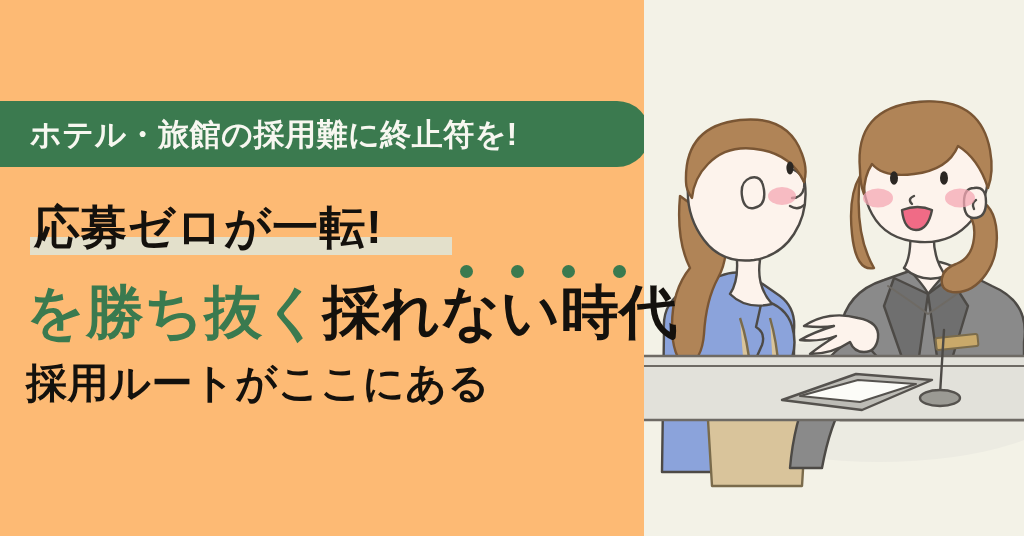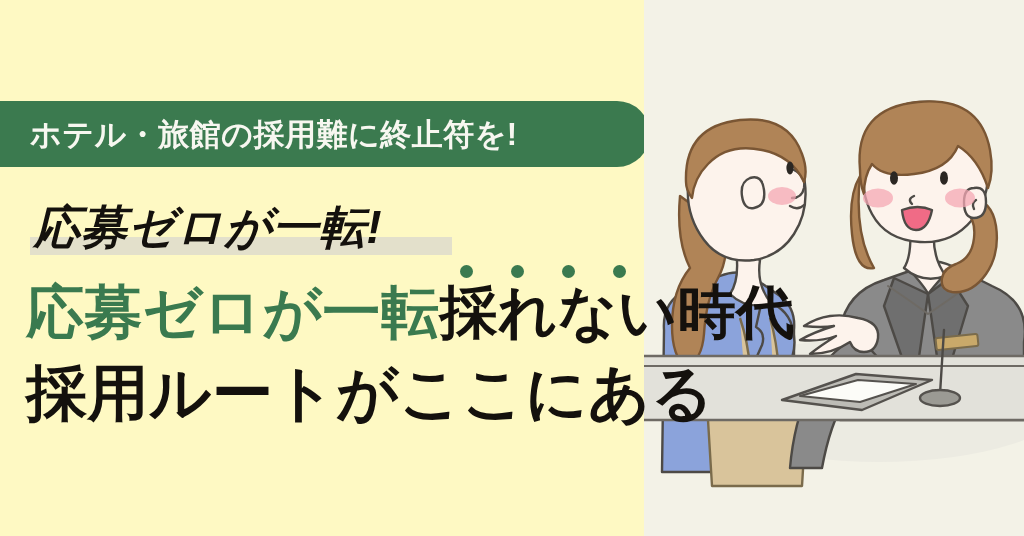--- a/index.html
+++ b/index.html
@@ -9,21 +9,21 @@
   body {
     width: 1024px;
     height: 536px;
     overflow: hidden;
     font-family: "Liberation Sans", "DejaVu Sans", sans-serif;
   }
   #banner-root {
     position: relative;
     width: 1024px;
     height: 536px;
-    background: #fef9c3;
+    background: #fdba74;
     overflow: hidden;
   }
 
   
   .pill-banner {
     position: absolute;
     left: -40px;
     top: 101px;
     width: 690px;
     height: 66px;
@@ -56,21 +56,20 @@
     line-height: 1;
     font-weight: bold;
   }
   .line-1 {
     left: 34px;
     top: 24px;
     font-size: 46px;
     color: #14110D;
     letter-spacing: 1px;
     z-index: 3;
-    font-style: italic;
   }
   .hl-bar {
     position: absolute;
     left: 30px;
     top: 57px;
     width: 422px;
     height: 18px;
     background: #E3E0CB;
     z-index: 2;
   }
@@ -81,21 +80,21 @@
     letter-spacing: 0.5px;
     color: #14110D;
     z-index: 3;
   }
   .line-2 .green {
     color: #3A7A4F;
   }
   .line-3 {
     left: 26px;
     top: 183px;
-    font-size: 61px;
+    font-size: 41px;
     letter-spacing: 0.5px;
     color: #14110D;
     z-index: 3;
   }
   .emphasis-dots {
     position: absolute;
     left: 460px;
     top: 85px;
     display: flex;
     gap: 38px;
@@ -138,21 +137,21 @@
     <div class="line line-1">応募ゼロが一転!</div>
 
     <div class="emphasis-dots">
       <span class="dot"></span>
       <span class="dot"></span>
       <span class="dot"></span>
       <span class="dot"></span>
     </div>
 
     <div class="line line-2">
-      <span class="green">応募ゼロが一転</span><span>採れない時代</span>
+      <span class="green">を勝ち抜く</span><span>採れない時代</span>
     </div>
 
     <div class="line line-3">採用ルートがここにある</div>
   </div>
 
   <div class="illustration">
     <svg viewBox="0 0 380 536" xmlns="http://www.w3.org/2000/svg">
       <defs>
         <style>
           .ln   { fill:none; stroke:#4D4A46; stroke-width:2.4; stroke-linecap:round; stroke-linejoin:round; }

